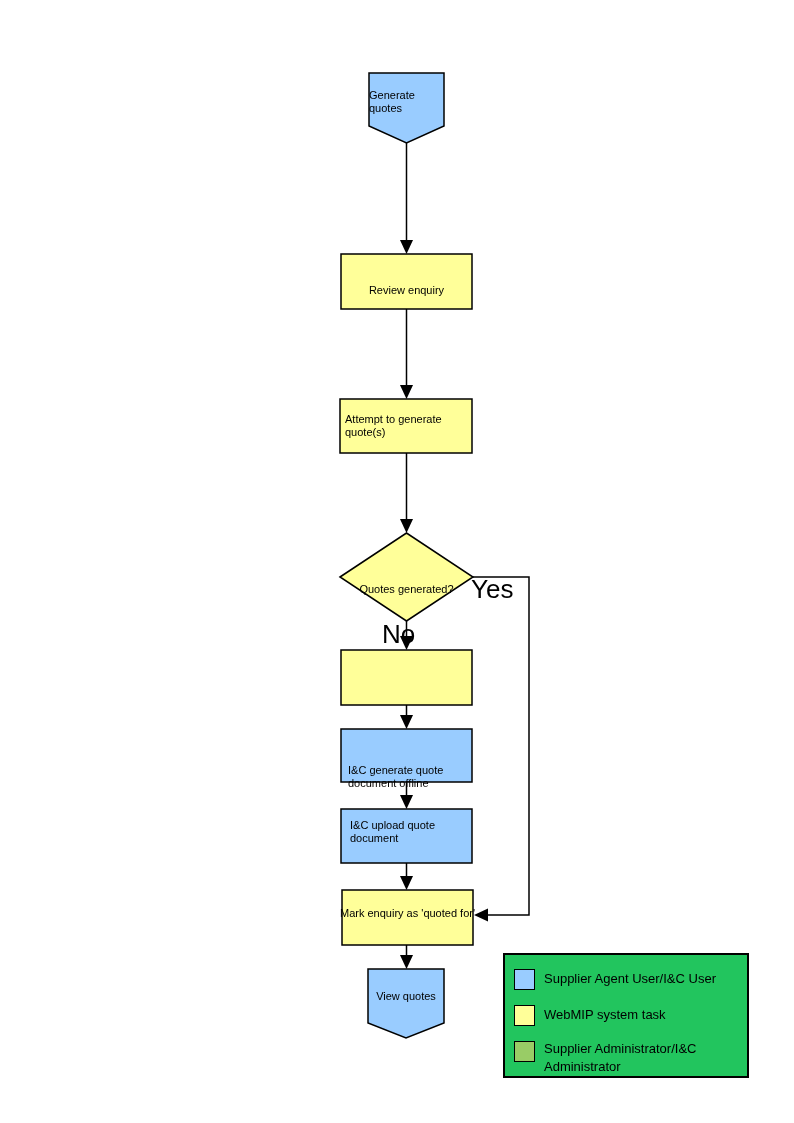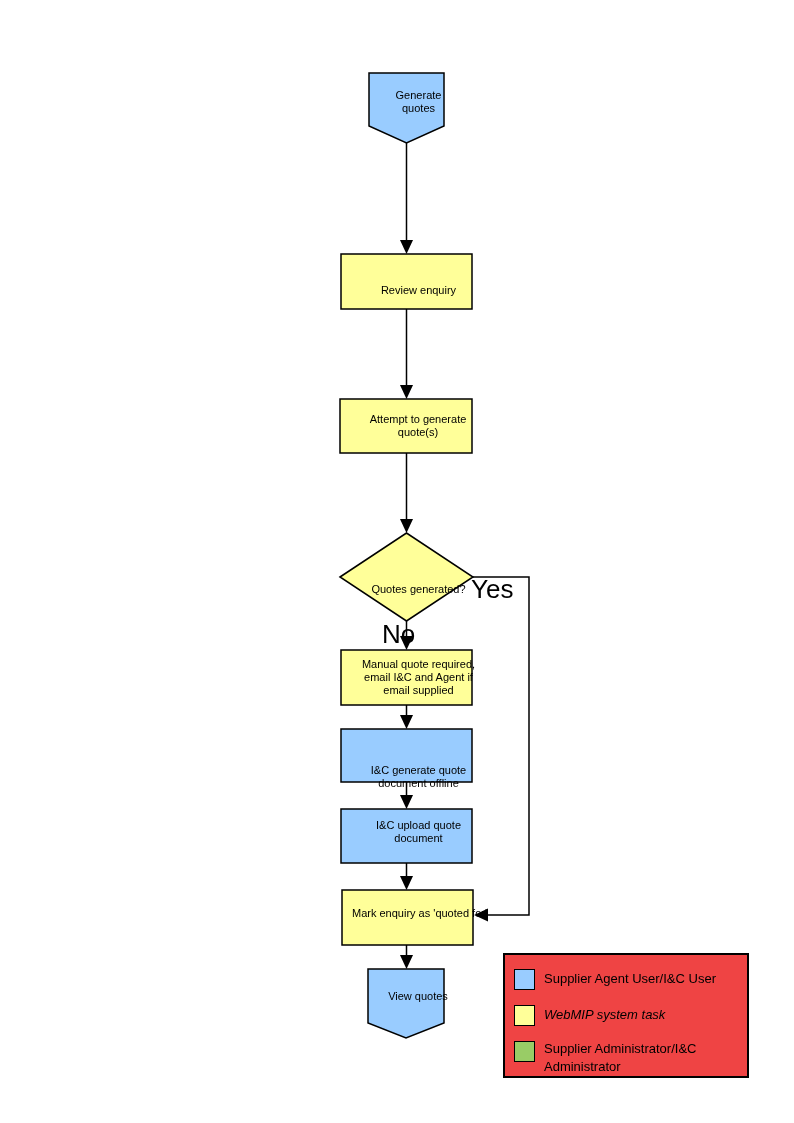--- a/index.html
+++ b/index.html
@@ -10,61 +10,59 @@
     background: #ffffff;
     font-family: "Liberation Sans", sans-serif;
     overflow: hidden;
   }
   .layer { position: absolute; left: 0; top: 0; }
   .node-label {
     position: absolute;
     display: flex;
     align-items: center;
     justify-content: center;
-    text-align: center;
     font-size: 11px;
     line-height: 13px;
     color: #000000;
     pointer-events: none;
-    padding-left: 12px;
   }
   .node-label.nowrap { white-space: nowrap; }
   .branch-label {
     position: absolute;
     font-size: 26px;
     line-height: 28px;
     color: #000000;
     text-align: center;
   }
   .legend {
     position: absolute;
     left: 503px;
     top: 953px;
     width: 242px;
     height: 121px;
     border: 2px solid #000000;
-    background: #ef4444;
+    background: #22c55e;
   }
   .legend .swatch {
     position: absolute;
     left: 9px;
     width: 19px;
     height: 19px;
     border: 1px solid #000000;
   }
   .legend .legend-label {
     position: absolute;
     left: 39px;
     width: 196px;
     font-size: 13px;
     line-height: 18px;
     color: #000000;
   }
   .sw1 { top: 14px; } .lb1 { top: 15px; }
-  .sw2 { top: 50px; } .lb2 { top: 51px; font-style: italic; }
+  .sw2 { top: 50px; } .lb2 { top: 51px; }
   .sw3 { top: 86px; } .lb3 { top: 85px; }
   svg .shape { stroke: #000000; stroke-width: 1.5; }
   svg .edge  { stroke: #000000; stroke-width: 1.5; fill: none; }
   svg .head  { fill: #000000; stroke: none; }
 </style>
 </head>
 <body>
 
 <div class="page">
 
@@ -115,21 +113,20 @@
     <rect class="shape" fill="#99CCFF" x="341" y="729" width="131" height="53"></rect>
     <rect class="shape" fill="#99CCFF" x="341" y="809" width="131" height="54"></rect>
     <rect class="shape" fill="#FFFF99" x="342" y="890" width="131" height="55"></rect>
     <polygon class="shape" fill="#99CCFF" points="368,969 444,969 444,1023 406,1038 368,1023"></polygon>
   </svg>
 
   <div class="node-label" style="left:369px; top:78px; width:75px; height:48px;">Generate quotes</div>
   <div class="node-label" style="left:341px; top:254px; width:131px; height:73px;">Review enquiry</div>
   <div class="node-label" style="left:345px; top:399px; width:122px; height:54px;">Attempt to generate quote(s)</div>
   <div class="node-label" style="left:352px; top:545px; width:109px; height:88px;">Quotes generated?</div>
-  <div class="node-label" style="left:343px; top:650px; width:127px; height:55px;">Manual quote required, email I&amp;C and Agent if email supplied</div>
   <div class="node-label" style="left:348px; top:729px; width:117px; height:65px;margin-top:15px;">I&amp;C generate quote document offline</div>
   <div class="node-label" style="left:350px; top:809px; width:113px; height:46px;">I&amp;C upload quote document</div>
   <div class="node-label nowrap" style="left:337px; top:890px; width:141px; height:47px;">Mark enquiry as 'quoted for'</div>
   <div class="node-label" style="left:368px; top:969px; width:76px; height:54px;">View quotes</div>
 
   <div class="branch-label" style="left:471px; top:575px;">Yes</div>
   <div class="branch-label" style="left:382px; top:620px;">No</div>
 
   <div class="legend">
     <div class="swatch sw1" style="background: rgb(153, 204, 255);"></div>

